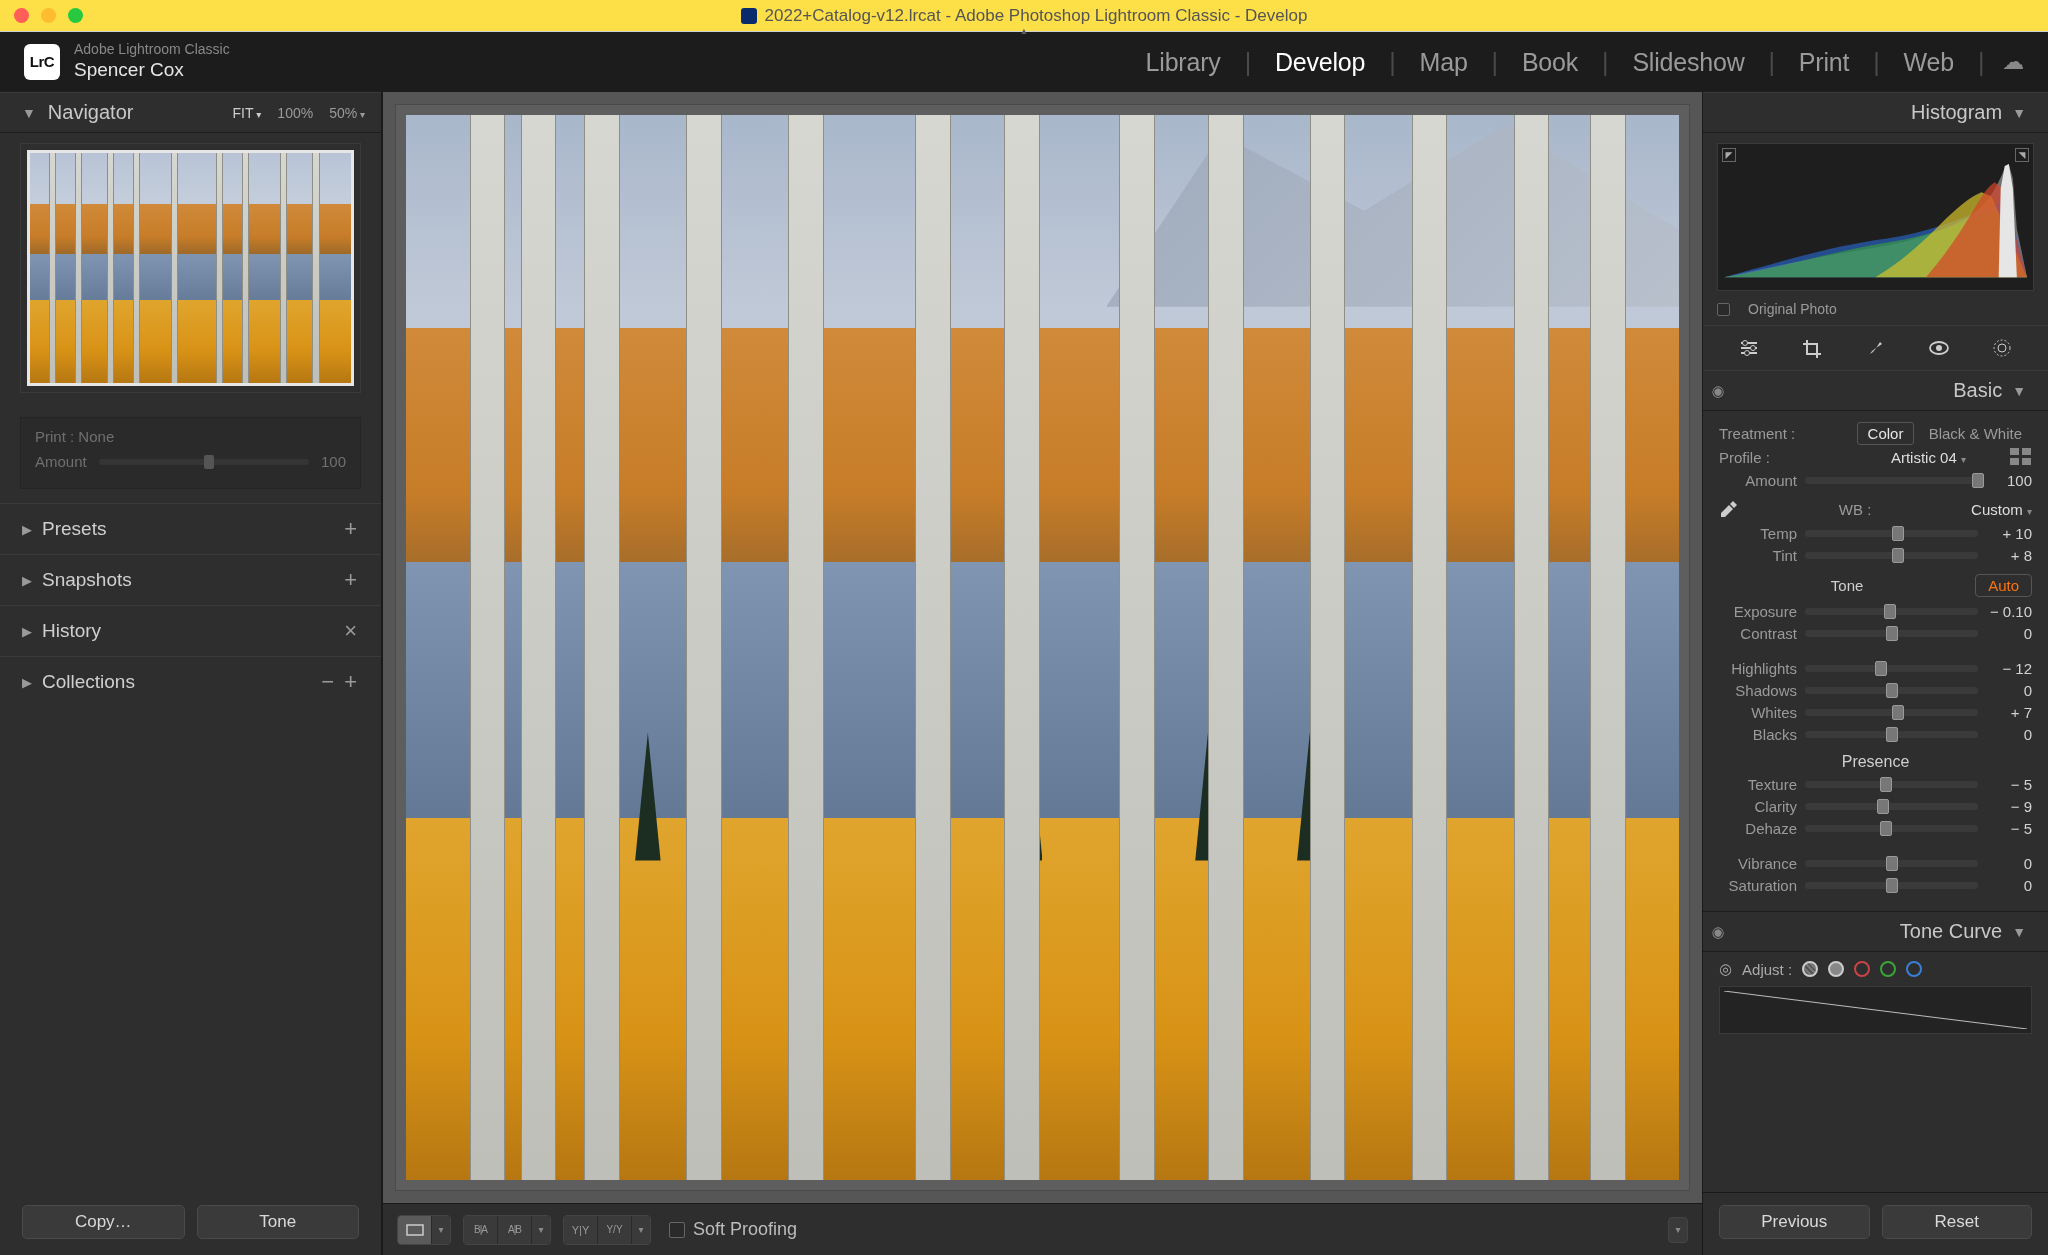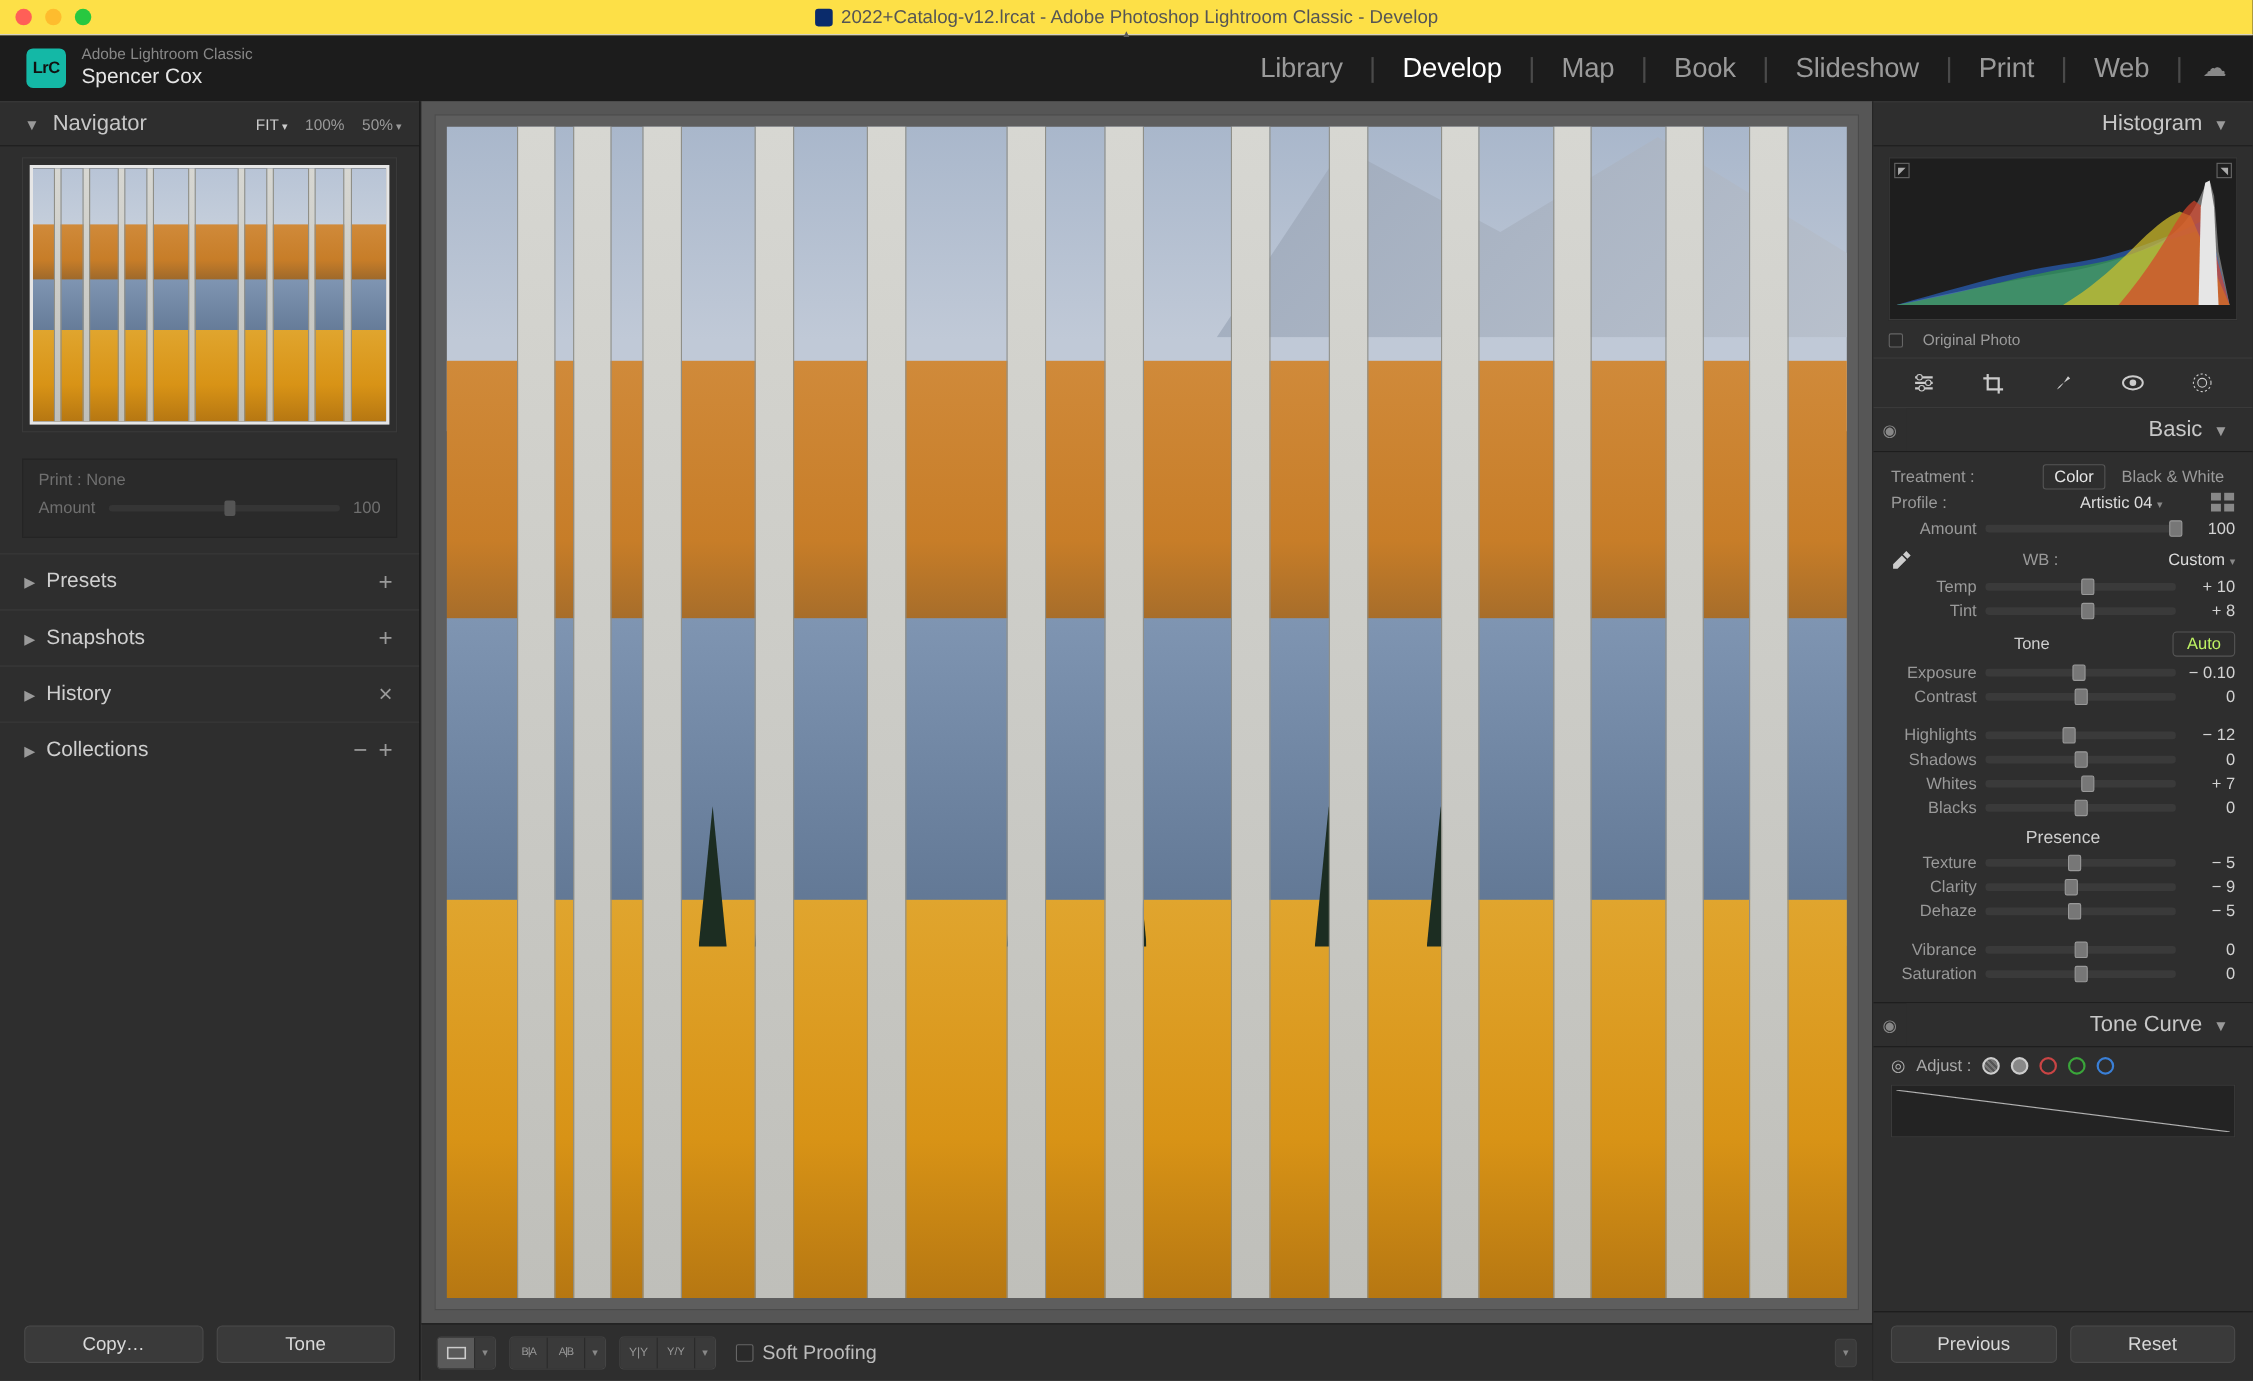--- a/index.html
+++ b/index.html
@@ -13,21 +13,21 @@
   .t-min   { background: #febc2e; }
   .t-max   { background: #28c840; }
   .title-center { position: absolute; left: 0; right: 0; text-align: center; font-size: 17px; color: #555; pointer-events: none; display:flex; align-items:center; justify-content:center; gap:8px;}
   .lr-file-icon { width:16px; height:16px; background:#0a2b6b; border-radius:3px; display:inline-block;}
   .collapse-tab { position:absolute; bottom:-1px; left:50%; transform:translateX(-50%); width:42px; height:7px; }
   .collapse-tab::before { content:"▲"; color:#5a5a5a; font-size:9px; position:absolute; left:50%; transform:translateX(-50%); bottom:-4px; }
 
   
   .topbar { height: 60px; background: #1c1c1c; display: flex; align-items: center; justify-content: space-between; padding: 0 24px; color: #bbb; }
   .identity { display: flex; align-items: center; gap: 14px; }
-  .lrc-logo { width: 36px; height: 36px; background: #14b8a6; border-radius: 6px; display:flex; align-items:center; justify-content:center; font-size:15px; font-weight:700; color:#111; font-family:"Segoe UI", Arial; letter-spacing:-0.5px;}
+  .lrc-logo { width: 36px; height: 36px; background: #ffffff; border-radius: 6px; display:flex; align-items:center; justify-content:center; font-size:15px; font-weight:700; color:#111; font-family:"Segoe UI", Arial; letter-spacing:-0.5px;}
   .id-text .brand { font-size: 14px; color: #888; line-height: 1.1; }
   .id-text .user  { font-size: 19px; color: #e5e5e5; line-height: 1.25; }
   .modules { display: flex; align-items: center; gap: 12px; font-size: 25px; letter-spacing: -0.2px;}
   .modules .mod { color: #9a9a9a; cursor: pointer; padding: 0 12px; }
   .modules .mod.active { color: #fff; }
   .modules .sep { color: #4a4a4a; font-size: 25px; font-weight: 300;}
   .cloud-icon { color: #888; font-size: 22px; margin-left: 6px; }
 
   
   .main { display: flex; height: calc(100% - 92px); background: #2b2b2b; }
@@ -116,21 +116,21 @@
   .slider-row .slab { width:78px; text-align:right; color:#9a9a9a; font-size:15px;}
   .slider-row .strack { flex:1; height:7px; border-radius:3px; position:relative; background:#3a3a3a;}
   .slider-row .sknob { position:absolute; top:-4px; width:12px; height:15px; background:#777; border:1px solid #999; border-radius:2px; transform:translateX(-50%);}
   .slider-row .sval { width:46px; text-align:right; color:#d2d2d2; font-size:15px;}
   
   .temp-track { background:linear-gradient(90deg,#2a6bd6,#888 50%,#d6b22a);}
   .tint-track { background:linear-gradient(90deg,#2aa54a,#888 50%,#c53aa8);}
   .vib-track  { background:linear-gradient(90deg,#7a7a7a,#3a9c9c 40%,#3a7fd6 60%,#c93a9c 100%);}
   .sat-track  { background:linear-gradient(90deg,#7a7a7a,#d65c2a 30%,#d6c22a 45%,#3aa53a 60%,#3a7fd6 80%,#c53aa8 100%);}
   .section-title { text-align:center; color:#cfcfcf; font-size:16px; margin:10px 0 4px;}
-  .btn-auto { border:1px solid #555; border-radius:4px; padding:2px 12px; color:#bef264; font-size:15px; cursor:pointer;}
+  .btn-auto { border:1px solid #555; border-radius:4px; padding:2px 12px; color:#f97316; font-size:15px; cursor:pointer;}
   .eyedrop { width:20px; height:20px; color:#bbb; }
 
   .tc-body { padding:8px 16px; }
   .tc-adjust { display:flex; align-items:center; gap:10px; font-size:15px; color:#aaa;}
   .tc-dot { width:16px; height:16px; border:2px solid #888; border-radius:50%;}
   .tc-dot.fill { background:#888; }
   .tc-dot.r{border-color:#c94444;} .tc-dot.g{border-color:#3aa53a;} .tc-dot.b{border-color:#3a7fd6;} .tc-dot.w{border-color:#ccc; background:repeating-linear-gradient(45deg,#777,#777 2px,#555 2px,#555 4px);}
   .tc-graph { margin-top:8px; height:48px; background:#232323; border:1px solid #3a3a3a; position:relative;}
   .tc-graph::after { content:""; position:absolute; left:4px; right:4px; bottom:4px; top:4px; background:linear-gradient(to top right, transparent calc(50% - 1px), #bbb calc(50%), transparent calc(50% + 1px));}
 

